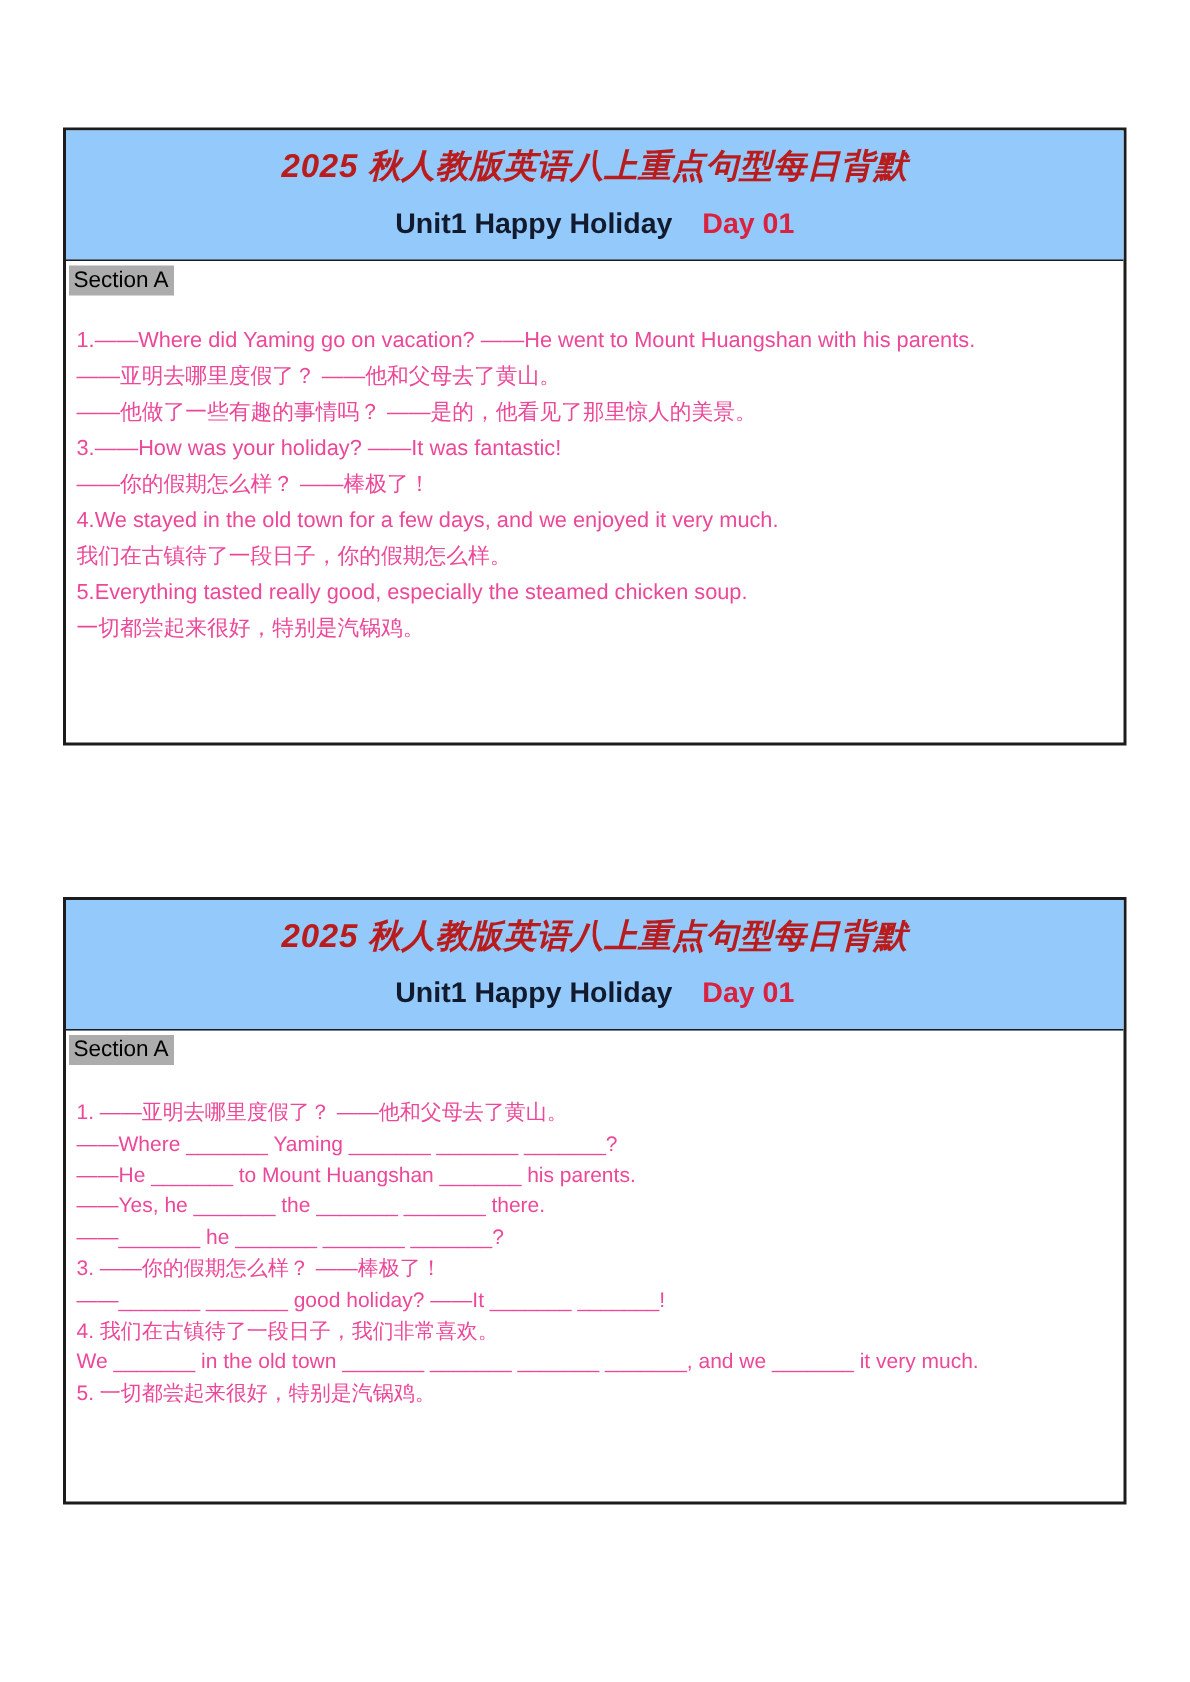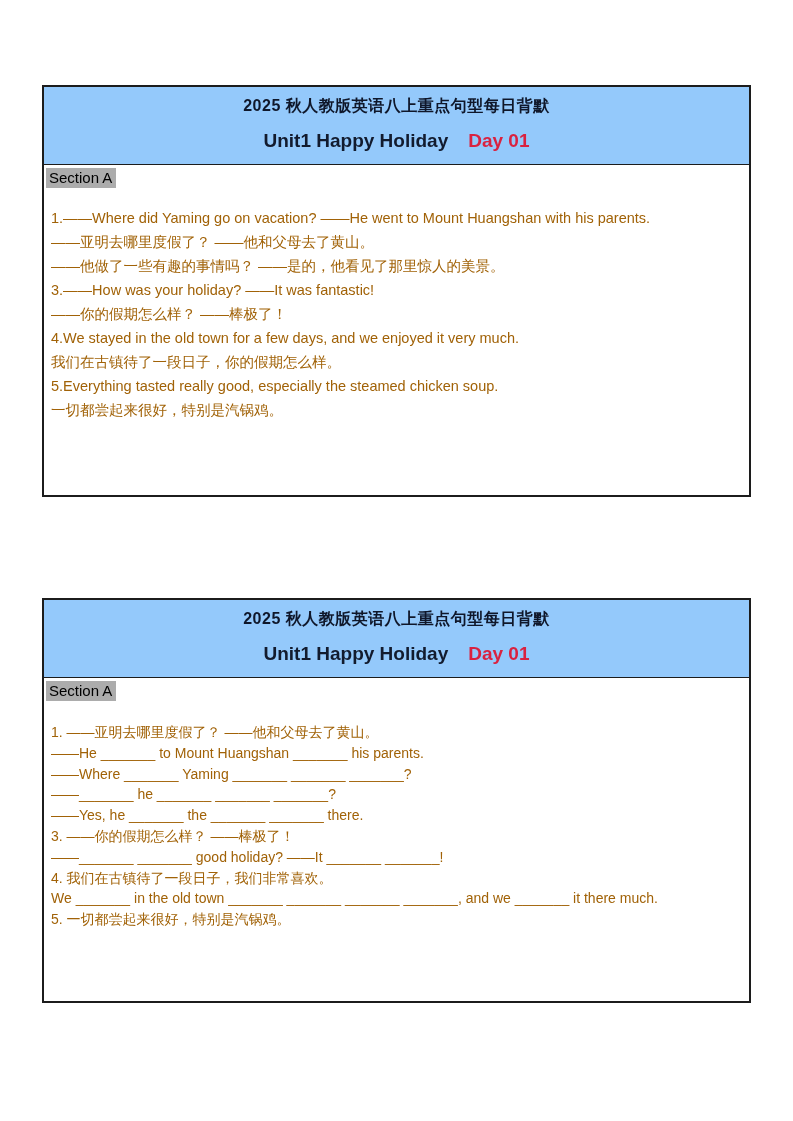--- a/index.html
+++ b/index.html
@@ -22,24 +22,25 @@
     background: #ffffff;
     border: 2px solid #1c1c1c;
   }
   .panel-header {
     background: #94c9fb;
     border-bottom: 1px solid #1c1c1c;
     text-align: center;
     padding: 9px 0 12px 0;
   }
   .title1 {
-    font-size: 16px;
+    font-size: 22px;
     font-weight: bold;
-    color: #0f172a;
+    color: #b91c1c;
     letter-spacing: 0.5px;
+    font-style: italic;
   }
   .title2 {
     margin-top: 13px;
     font-size: 19px;
     font-weight: bold;
     color: #121b2e;
   }
   .title2 .day {
     color: #d92240;
     margin-left: 20px;
@@ -50,21 +51,21 @@
   }
   .section-label {
     display: inline-block;
     background: #acacac;
     color: #000000;
     font-size: 15px;
     padding: 1px 4px 2px 3px;
   }
   .panel-body {
     padding: 15px 8px 0 7px;
-    color: #a16207;
+    color: #ec4899;
   }
   .panel-body .line {
     font-size: 14.5px;
     white-space: nowrap;
   }
   .p1 .panel-body .line { line-height: 24px; }
   .p2 .panel-body { padding-top: 18px; }
   .p2 .panel-body .line { line-height: 20.8px; font-size: 14px; }
 </style>
 </head>
@@ -100,25 +101,25 @@
       <div class="title1">2025 秋人教版英语八上重点句型每日背默</div>
       <div class="title2">
         <span>Unit1 Happy Holiday</span><span class="day">Day 01</span>
       </div>
     </div>
     <div class="section-row">
       <span class="section-label">Section A</span>
     </div>
     <div class="panel-body">
       <div class="line">1. ——亚明去哪里度假了？ ——他和父母去了黄山。</div>
+      <div class="line">——Where _______ Yaming _______ _______ _______?</div>
       <div class="line">——He _______ to Mount Huangshan _______ his parents.</div>
-      <div class="line">——Where _______ Yaming _______ _______ _______?</div>
+      <div class="line">——Yes, he _______ the _______ _______ there.</div>
       <div class="line">——_______ he _______ _______ _______?</div>
-      <div class="line">——Yes, he _______ the _______ _______ there.</div>
       <div class="line">3. ——你的假期怎么样？ ——棒极了！</div>
       <div class="line">——_______ _______ good holiday? ——It _______ _______!</div>
       <div class="line">4. 我们在古镇待了一段日子，我们非常喜欢。</div>
-      <div class="line">We _______ in the old town _______ _______ _______ _______, and we _______ it there much.</div>
+      <div class="line">We _______ in the old town _______ _______ _______ _______, and we _______ it very much.</div>
       <div class="line">5. 一切都尝起来很好，特别是汽锅鸡。</div>
     </div>
   </div>
 
 </div>
 
 </body></html>

